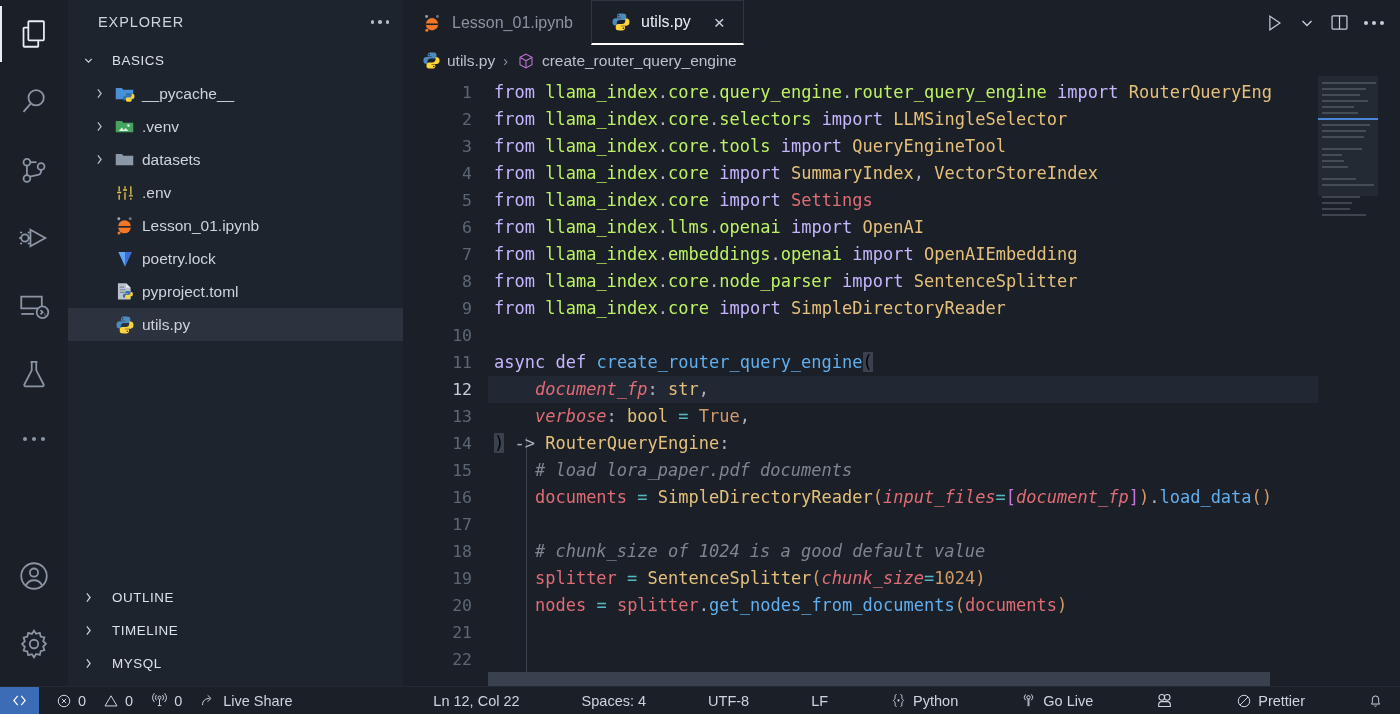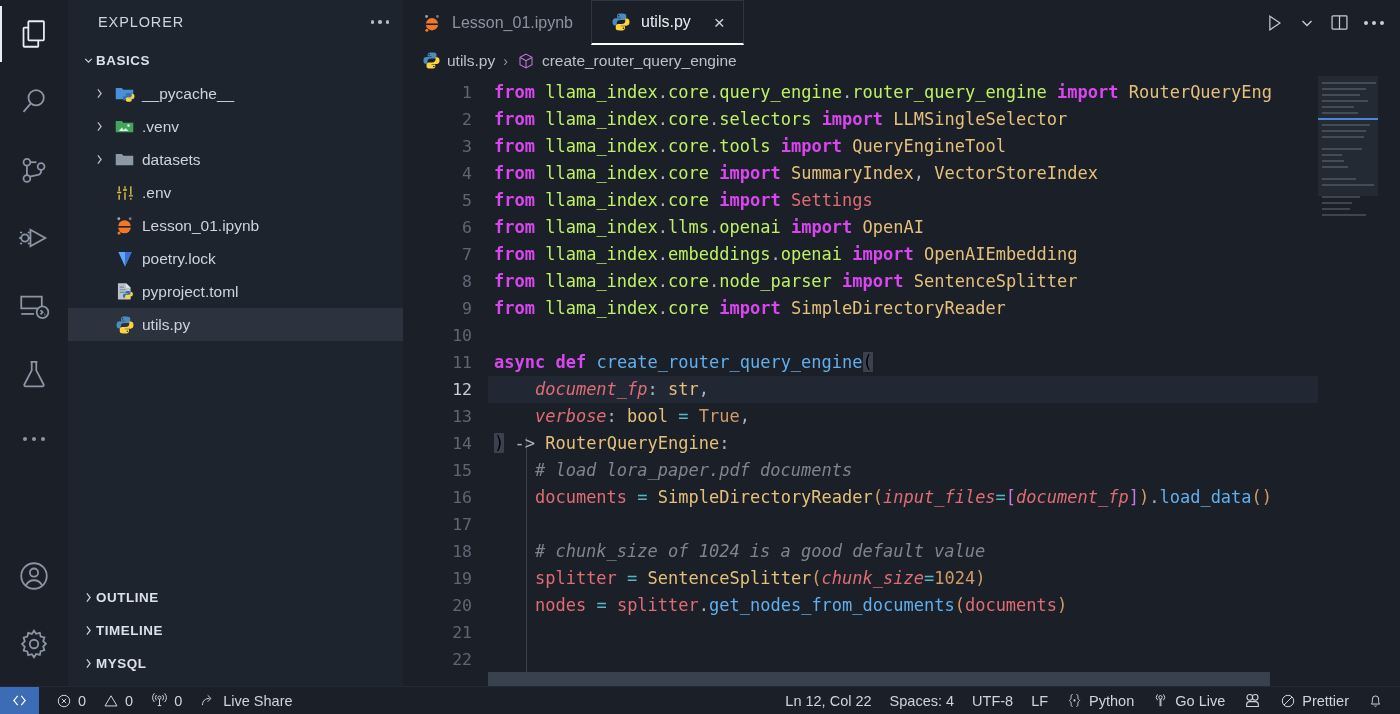--- a/index.html
+++ b/index.html
@@ -62,23 +62,23 @@
     height: 44px; display: flex; align-items: center;
     padding: 0 14px 0 30px;
     justify-content: space-between;
     letter-spacing: 0.9px;
     font-size: 14.5px;
     color: #cdd4de;
   }
   .sb-header .dots { display:flex; gap:4px; }
   .sb-header .dots i { width:3.5px; height:3.5px; border-radius:50%; background:#b3bbc7; display:block;}
   .sec-head {
-    height: 33px; display: flex; align-items: center; gap: 0;
+    height: 33px; display: flex; align-items: center; gap: 16px;
     padding-left: 12px;
-    font-size: 13.4px; font-weight: bold; letter-spacing: 0.55px;
+    font-size: 13.4px; font-weight: normal; letter-spacing: 0.55px;
     color: #dbe1ea;
   }
   .twisty { width: 16px; display:flex; align-items:center; justify-content:center; color:#cdd4de; }
   .tree { flex: 1 1 auto; overflow: hidden; background:#1e242e; }
   .row {
     height: 33px; display: flex; align-items: center; gap: 7px;
     padding-left: 24px; font-size: 15.5px; color: #ccd3dd;
     white-space: nowrap;
   }
   .row.selected { background: #2c333f; }
@@ -161,21 +161,21 @@
   }
   .cline.current {
     background: #222833;
     box-shadow: inset 0 0 0 0 transparent;
   }
   .indent {
     position: absolute; top: 0; bottom: 0; width: 1px;
     background: #3a424f;
   }
   
-  .kw   { color: #d946ef; font-weight: bold; }      
+  .kw   { color: #c4b5fd; }      
   .mod  { color: #bef264; text-align: right; }      
   .dot  { color: #abb2bf; }
   .cls  { color: #e5c07b; }
   .var  { color: #e06c75; }
   .param{ color: #e06c75; font-style: italic; }
   .type { color: #e5c07b; }
   .num  { color: #d19a66; }
   .fn   { color: #61afef; }
   .op   { color: #56b6c2; }
   .punc { color: #abb2bf; }
@@ -218,21 +218,21 @@
   }
   .remote {
     background: #3b6cb5; color: #fff;
     height: 28px; display: flex; align-items: center;
     padding: 0 11px; margin-right: 8px;
   }
   .sb-item {
     display: flex; align-items: center; gap: 6px;
     padding: 0 9px; height: 28px; white-space: nowrap;
   }
-  .sb-right { margin-left: auto; display: flex; align-items: center; }
+  .sb-right { margin-left: auto; display: flex; align-items: center; gap: 44px; }
   svg { display: block; }
 </style>
 </head>
 <body>
 
 <div id="app">
   <div class="body-row">
 
     <div class="activitybar">
 

